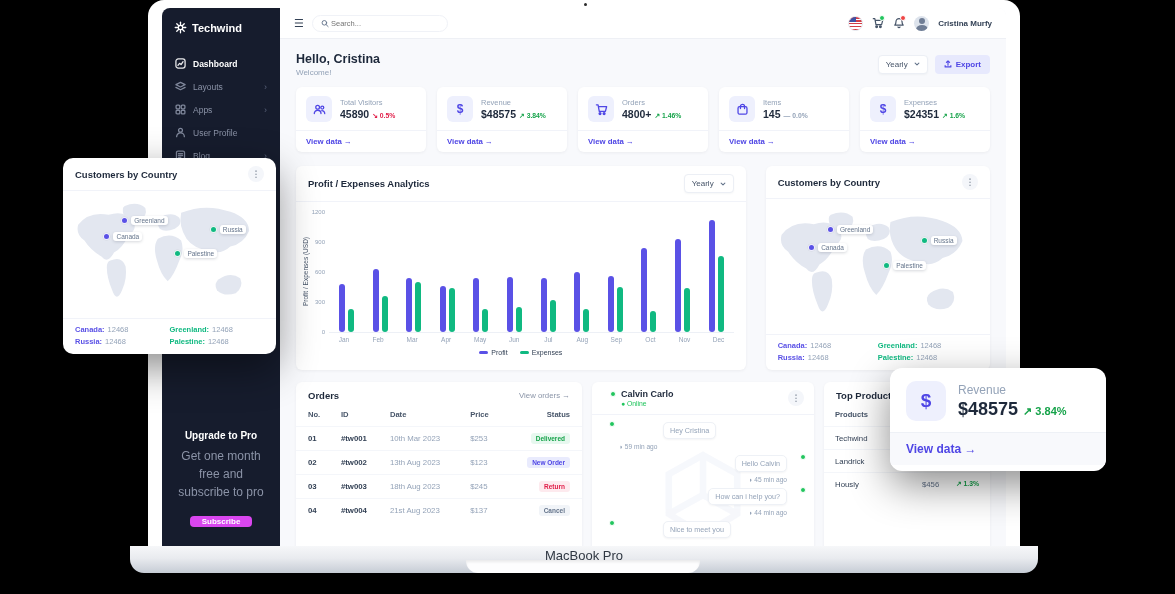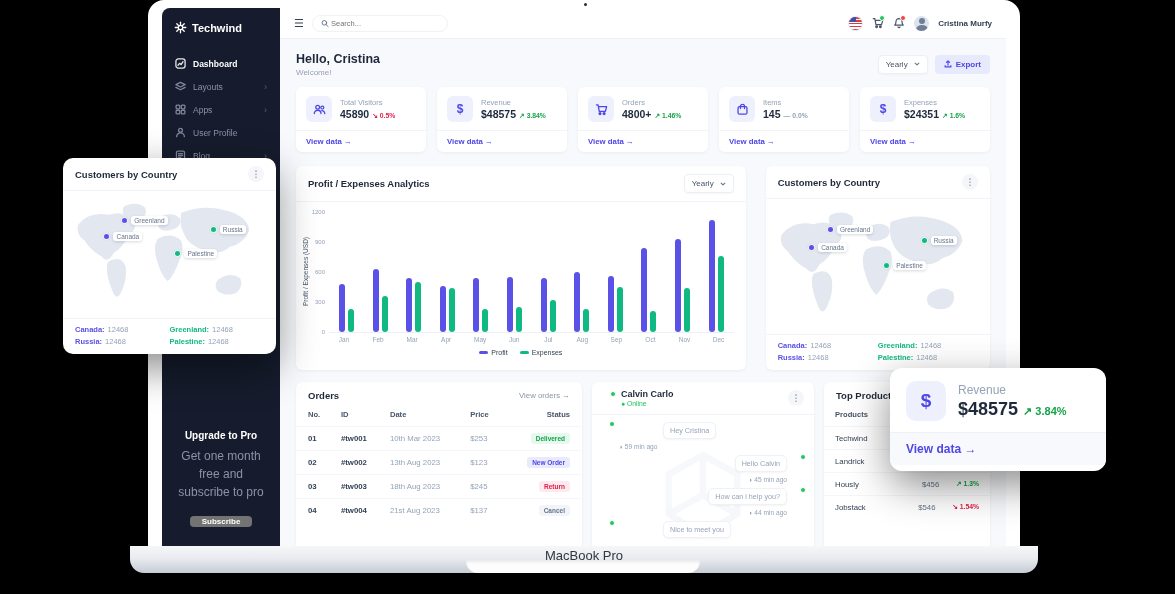--- a/index.html
+++ b/index.html
@@ -23,21 +23,21 @@
   .brand-ic{width:13px;height:13px;display:inline-flex;}
   .nav{padding:8px 0;}
   .nav-item{display:flex;align-items:center;gap:7px;padding:6px 13px;font-size:8.5px;color:#8b93a7;cursor:pointer;}
   .nav-item.active{color:#fff;font-weight:bold;}
   .nav-ic{width:11px;height:11px;display:inline-flex;opacity:.9;}
   .nav-lb{flex:1;}
   .nav-ch{font-size:9px;color:#5a637a;}
   .upgrade{margin-top:auto;padding:14px 12px 18px;text-align:center;}
   .up-title{color:#fff;font-weight:bold;font-size:10px;margin-bottom:6px;}
   .up-text{font-size:12px;line-height:1.5;color:#8b93a7;margin-bottom:9px;}
-  .up-btn{background:#737373;color:#fff;border:none;border-radius:4px;font-size:8px;font-weight:bold;
+  .up-btn{background:#d946ef;color:#fff;border:none;border-radius:4px;font-size:8px;font-weight:bold;
     padding:1px 12px;cursor:pointer;font-family:inherit;}
   
   .main{flex:1;display:flex;flex-direction:column;min-width:0;}
   .topbar{height:30px;background:#fff;border-bottom:1px solid #eef0f5;display:flex;align-items:center;
     padding:0 14px;gap:8px;}
   .burger{font-size:11px;color:#334155;cursor:pointer;line-height:1;}
   .searchbox{display:flex;align-items:center;border:1px solid #f0f2f7;border-radius:9px;
     padding:2px 8px;width:118px;background:#fff;}
   .searchbox input{border:none;outline:none;font-size:7.5px;color:#475569;width:100%;background:transparent;font-family:inherit;}
   .tb-right{margin-left:auto;display:flex;align-items:center;gap:9px;}
@@ -622,25 +622,20 @@
                   <div class="prod-row">
      <span class="prod-name">Landrick</span>
      <span class="prod-price">$5648</span>
      <span class="prod-chg chg-down">↘ 15.8%</span>
    </div>
                   <div class="prod-row">
      <span class="prod-name">Hously</span>
      <span class="prod-price">$456</span>
      <span class="prod-chg chg-up">↗ 1.3%</span>
    </div>
-                  <div class="prod-row">
-     <span class="prod-name">Jobstack</span>
-     <span class="prod-price">$546</span>
-     <span class="prod-chg chg-down">↘ 1.54%</span>
-   </div>
                 </div>
             </div>
 
           </div>
         </div>
       </div>
     </div>
   </div>
 
   <div class="base">

